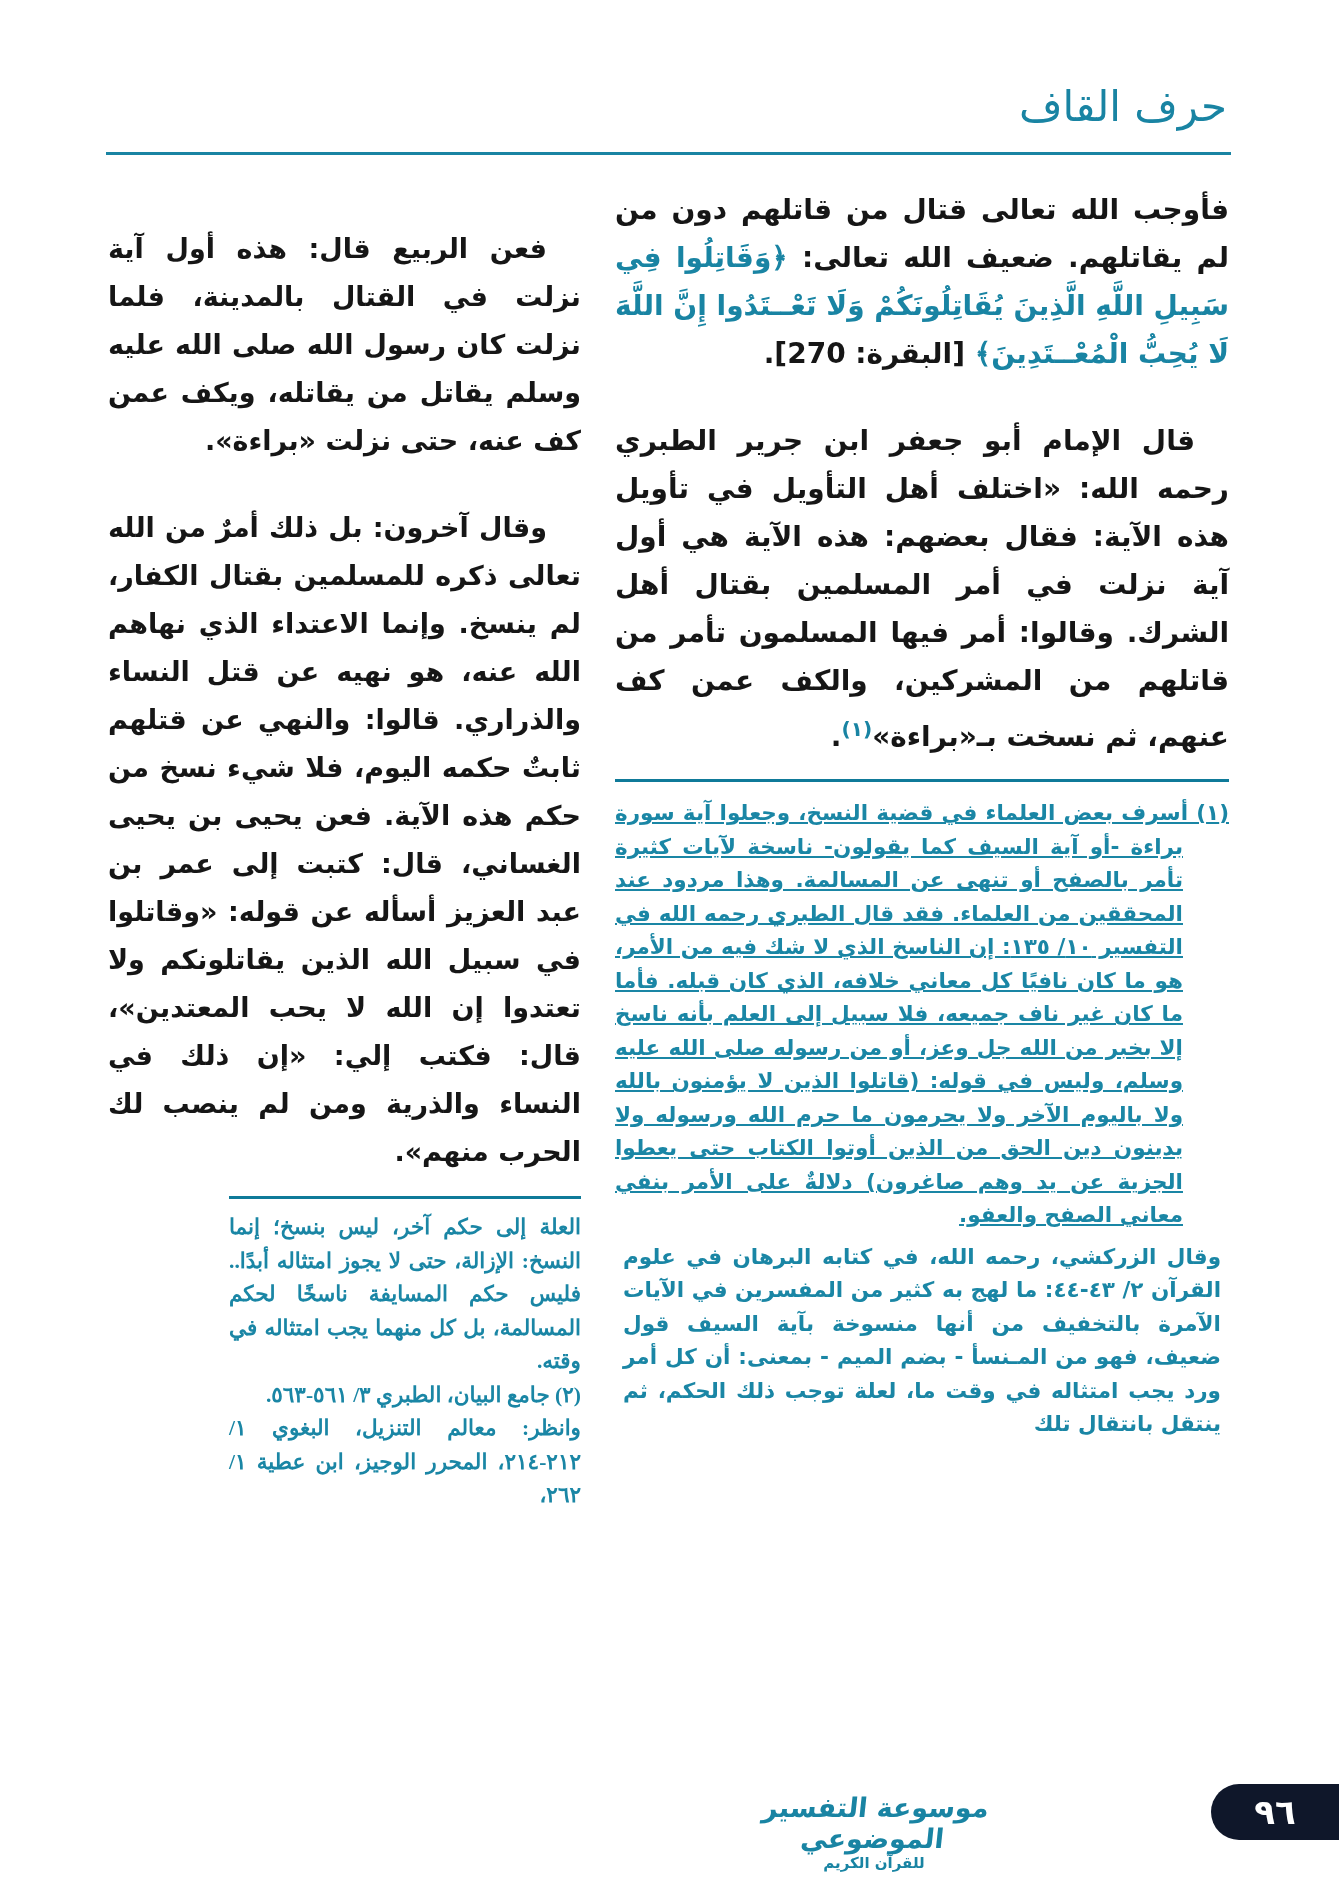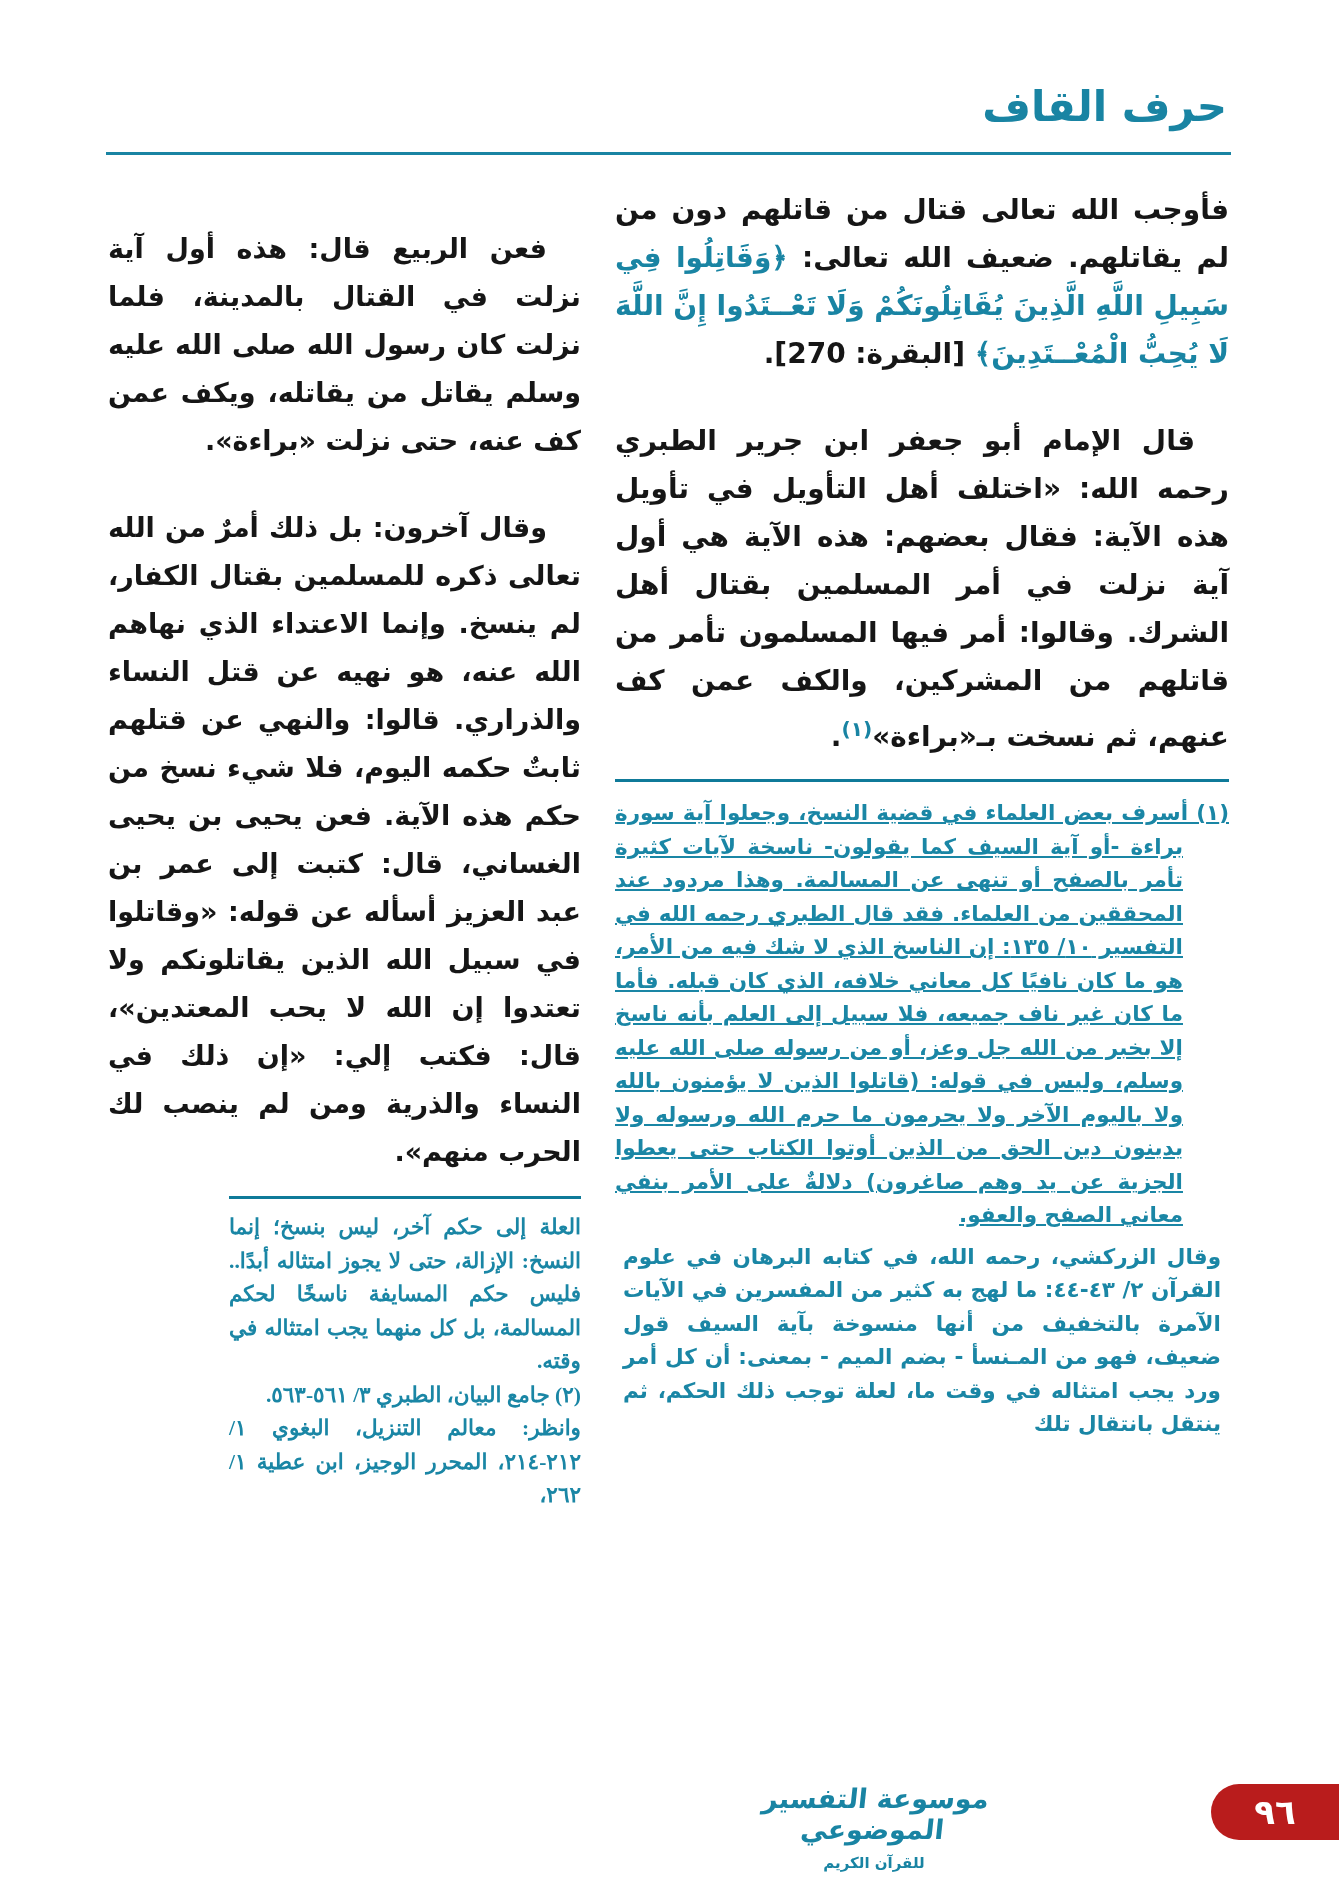--- a/index.html
+++ b/index.html
@@ -8,21 +8,21 @@
     width:1339px; height:1890px;
     margin:0 auto;
     background:#ffffff;
     direction:rtl;
     font-family:"DejaVu Sans", sans-serif;
     overflow:hidden;
     color:#161616;
   }
   .header-title {
     position:absolute; top:82px; right:112px;
-    color:#1984a3; font-size:42px; font-weight:bold;
+    color:#1984a3; font-size:42px; font-weight:normal;
     letter-spacing:1px;
     margin-left:6px;
   }
   .header-rule {
     position:absolute; top:152px; right:108px; left:106px;
     height:3px; background:#1984a3;
   }
   .content {
     position:absolute; top:186px; right:110px; left:106px;
     display:flex; gap:34px; align-items:flex-start;
@@ -50,25 +50,25 @@
   }
   .fn-hang { padding-right:46px; text-indent:-46px; margin:0;text-decoration:underline; }
   .fn-plain { padding-right:0; margin:8px; }
   .fn-left-block { width:352px; }
   .fn-left-block p { margin:0;font-family:Liberation Serif, serif; }
   .footer-logo {
     position:absolute; bottom:18px; right:330px; width:270px;
     text-align:center; color:#1984a3; line-height:1.15;
   }
   .footer-logo .l1 { font-size:27px; font-weight:bold; transform:skewX(-6deg); display:block; }
-  .footer-logo .l2 { font-size:15px; font-weight:bold; display:block; margin-top:10px; }
+  .footer-logo .l2 { font-size:15px; font-weight:bold; display:block; margin-top:1px; }
   .page-pill {
     position:absolute; bottom:50px; right:0;
     width:128px; height:56px;
-    background:#b91c1c; color:#ffffff;
+    background:#0f172a; color:#ffffff;
     border-radius:30px 0 0 30px;
     display:flex; align-items:center; justify-content:center;
     font-size:34px; font-weight:bold;
   }
 </style>
 </head>
 <body>
 
 <div class="page">
 

